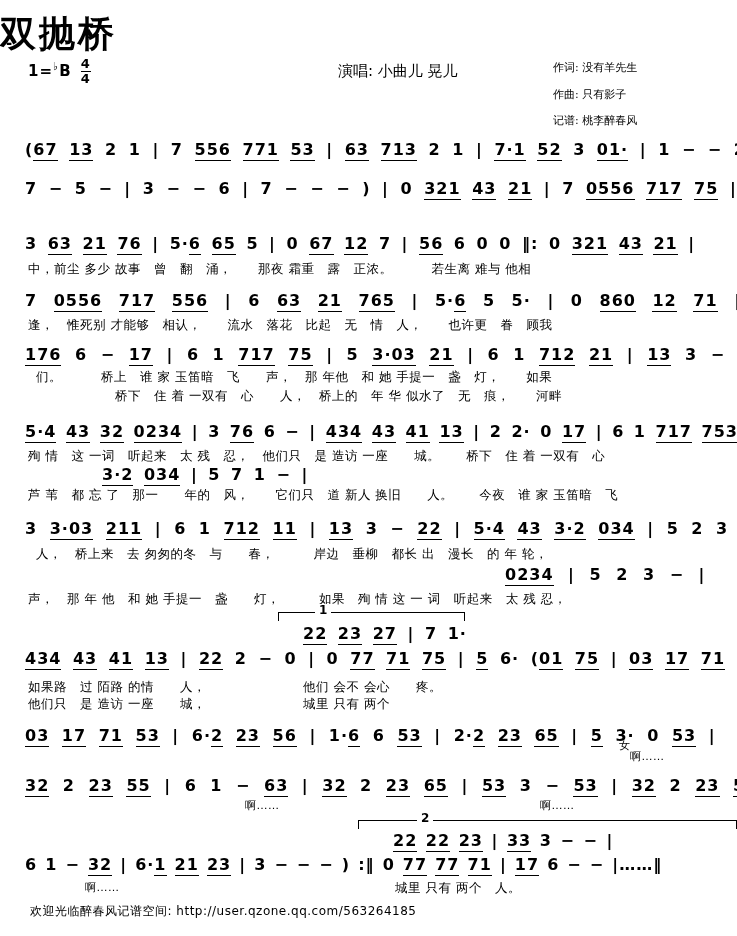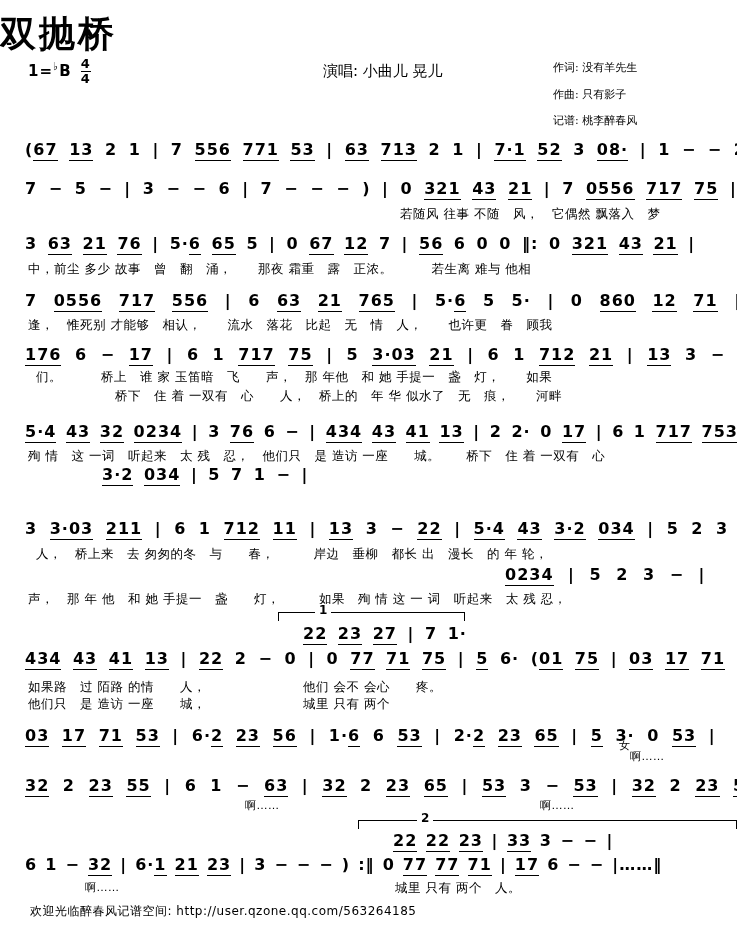--- a/index.html
+++ b/index.html
@@ -6,21 +6,21 @@
   .sheet{position:relative;width:737px;height:936px;background:#ffffff;color:#000;
          font-family:"DejaVu Sans","Liberation Sans",sans-serif;overflow:hidden;}
   .title{position:absolute;top:10px;left:0;width:100%;text-align:left;
          font-size:36px;font-weight:bold;letter-spacing:3px;}
   .corner{position:absolute;left:6px;top:34px;font-size:15px;font-weight:bold;}
   .keysig{position:absolute;left:28px;top:57px;font-weight:bold;font-size:15px;letter-spacing:1px;}
   .flat{vertical-align:super;font-size:11px;font-weight:bold;}
   .frac{display:inline-flex;flex-direction:column;text-align:center;font-size:13px;
         line-height:1.05;margin-left:9px;vertical-align:middle;font-weight:bold;}
   .frac .den{border-top:1.5px solid #000;}
-  .singer{position:absolute;left:323px;top:62px;font-size:15px;}
+  .singer{position:absolute;left:338px;top:62px;font-size:15px;}
   .credit{position:absolute;left:553px;font-size:11px;}
   .not{position:absolute;left:25px;font-weight:bold;font-size:16px;letter-spacing:1px;
        white-space:pre;line-height:1.15;}
   .u{border-bottom:1.5px solid #000;padding-bottom:1px;}
   .lyr{position:absolute;font-size:12.5px;line-height:1.2;white-space:pre;letter-spacing:.5px;}
   .small{font-size:11px;}
   .volta{position:absolute;height:8px;border-top:1.5px solid #000;
          border-left:1.5px solid #000;border-right:1.5px solid #000;}
   .vnum{position:absolute;top:-9px;background:#fff;padding:0 4px;font-size:12px;
         font-weight:bold;line-height:1;}
@@ -39,38 +39,38 @@
         <span class="num">4</span>
         <span class="den">4</span>
       </span>
   </div>
 
   <div class="singer">演唱: 小曲儿 晃儿</div>
   <div class="credit" style="top:60px">作词: 没有羊先生</div>
   <div class="credit" style="top:87px">作曲: 只有影子</div>
   <div class="credit" style="top:113px">记谱: 桃李醉春风</div>
 
-  <div class="not" style="top:141px;word-spacing:5px">(<span class="u">67</span> <span class="u">13</span> 2 1 | 7 <span class="u">556</span> <span class="u">771</span> <span class="u">53</span> | <span class="u">63</span> <span class="u">713</span> 2 1 | <span class="u">7·1</span> <span class="u">52</span> 3 <span class="u">08·</span> | 1 − − 2 |</div>
+  <div class="not" style="top:141px;word-spacing:5px">(<span class="u">67</span> <span class="u">13</span> 2 1 | 7 <span class="u">556</span> <span class="u">771</span> <span class="u">53</span> | <span class="u">63</span> <span class="u">713</span> 2 1 | <span class="u">7·1</span> <span class="u">52</span> 3 <span class="u">01·</span> | 1 − − 2 |</div>
 
   <div class="not" style="top:180px;word-spacing:5px">7 − 5 − | 3 − − 6 | 7 − − − ) | 0 <span class="u">321</span> <span class="u">43</span> <span class="u">21</span> | 7 <span class="u">0556</span> <span class="u">717</span> <span class="u">75</span> |</div>
-  <div class="lyr" style="top:206px;left:400px">若随风 往事 不随　风，　它偶然 飘落入　梦</div>
 
   <div class="not" style="top:235px;word-spacing:4px">3 <span class="u">63</span> <span class="u">21</span> <span class="u">76</span> | 5·<span class="u">6</span> <span class="u">65</span> 5 | 0 <span class="u">67</span> <span class="u">12</span> 7 | <span class="u">56</span> 6 0 0 ‖: 0 <span class="u">321</span> <span class="u">43</span> <span class="u">21</span> |</div>
   <div class="lyr" style="top:261px;left:28px">中，前尘 多少 故事　曾　翻　涌，　　那夜 霜重　露　正浓。　　　若生离 难与 他相</div>
 
   <div class="not" style="top:292px;word-spacing:10px">7 <span class="u">0556</span> <span class="u">717</span> <span class="u">556</span> | 6 <span class="u">63</span> <span class="u">21</span> <span class="u">765</span> | 5·<span class="u">6</span> 5 5· | 0 <span class="u">860</span> <span class="u">12</span> <span class="u">71</span> |</div>
   <div class="lyr" style="top:317px;left:28px">逢，　惟死别 才能够　相认，　　流水　落花　比起　无　情　人，　　也许更　眷　顾我</div>
 
   <div class="not" style="top:346px;word-spacing:7px"><span class="u">176</span> 6 − <span class="u">17</span> | 6 1 <span class="u">717</span> <span class="u">75</span> | 5 <span class="u">3·03</span> <span class="u">21</span> | 6 1 <span class="u">712</span> <span class="u">21</span> | <span class="u">13</span> 3 −  |</div>
   <div class="lyr" style="top:369px;left:36px">们。　　　桥上　谁 家 玉笛暗　飞　　声，　那 年他　和 她 手提一　盏　灯，　　如果</div>
   <div class="lyr" style="top:388px;left:115px">桥下　住 着 一双有　心　　人，　桥上的　年 华 似水了　无　痕，　　河畔</div>
 
   <div class="not" style="top:423px;word-spacing:3px"><span class="u">5·4</span> <span class="u">43</span> <span class="u">32</span> <span class="u">0234</span> | 3 <span class="u">76</span> 6 − | <span class="u">434</span> <span class="u">43</span> <span class="u">41</span> <span class="u">13</span> | 2 2· 0 <span class="u">17</span> | 6 1 <span class="u">717</span> <span class="u">753</span> |</div>
   <div class="lyr" style="top:448px;left:28px">殉 情　这 一词　听起来　太 残　忍，　他们只　是 造访 一座　　城。　　桥下　住 着 一双有　心</div>
   <div class="not" style="top:466px;left:102px;word-spacing:4px"><span class="u">3·2</span> <span class="u">034</span> | 5 7 1 − |</div>
+  <div class="lyr" style="top:487px;left:28px">芦 苇　都 忘 了　那一　　年的　风，　　它们只　道 新人 换旧　　人。　　今夜　谁 家 玉笛暗　飞</div>
 
   <div class="not" style="top:520px;word-spacing:6px">3 <span class="u">3·03</span> <span class="u">211</span> | 6 1 <span class="u">712</span> <span class="u">11</span> | <span class="u">13</span> 3 − <span class="u">22</span> | <span class="u">5·4</span> <span class="u">43</span> <span class="u">3·2</span> <span class="u">034</span> | 5 2 3 − |</div>
   <div class="lyr" style="top:546px;left:36px">人，　桥上来　去 匆匆的冬　与　　春，　　　岸边　垂柳　都长 出　漫长　的 年 轮，</div>
   <div class="not" style="top:566px;left:505px;word-spacing:8px"><span class="u">0234</span> | 5 2 3 − |</div>
   <div class="lyr" style="top:591px;left:28px">声，　那 年 他　和 她 手提一　盏　　灯，　　　如果　殉 情 这 一 词　听起来　太 残 忍，</div>
 
   <div class="volta" style="top:612px;left:278px;width:185px">
     <span class="vnum" style="left:36px">1</span>
   </div>
   <div class="not" style="top:625px;left:303px;word-spacing:4px"><span class="u">22</span> <span class="u">23</span> <span class="u">27</span> | 7 1·</div>

